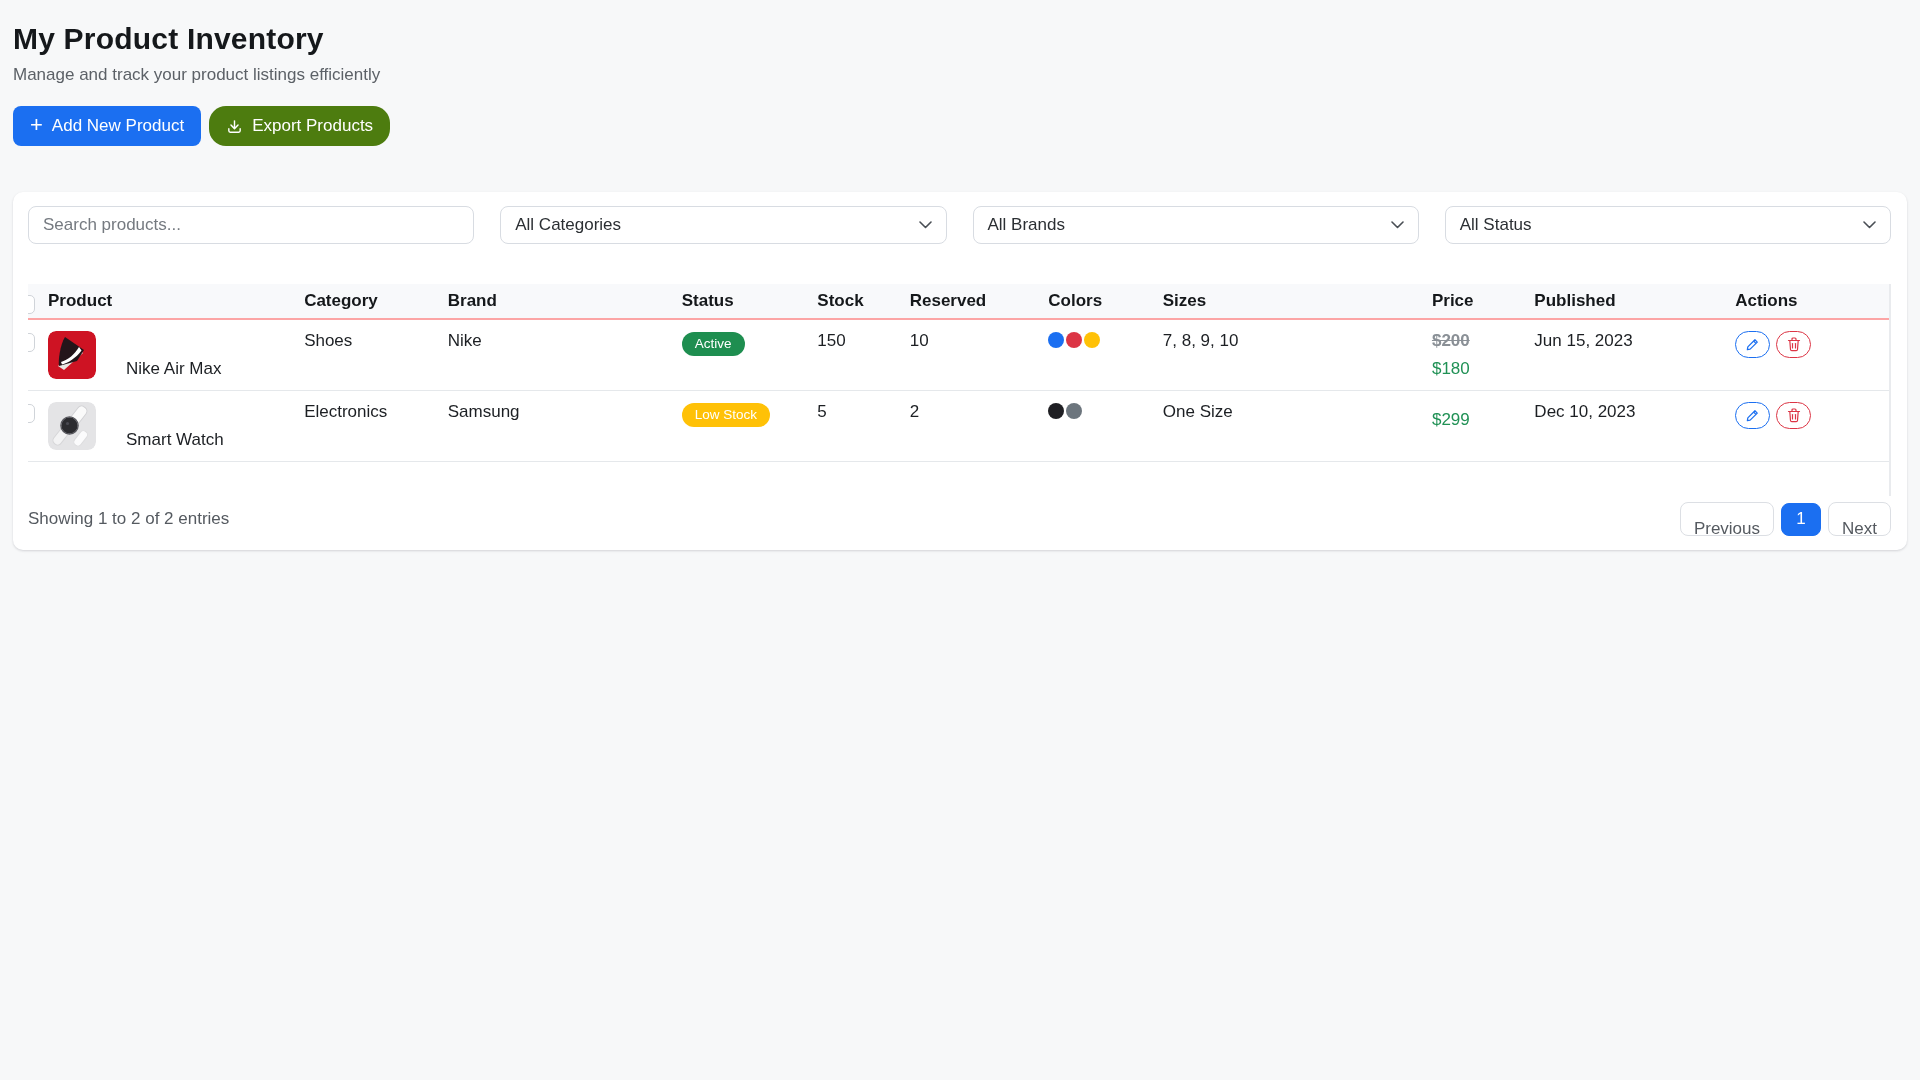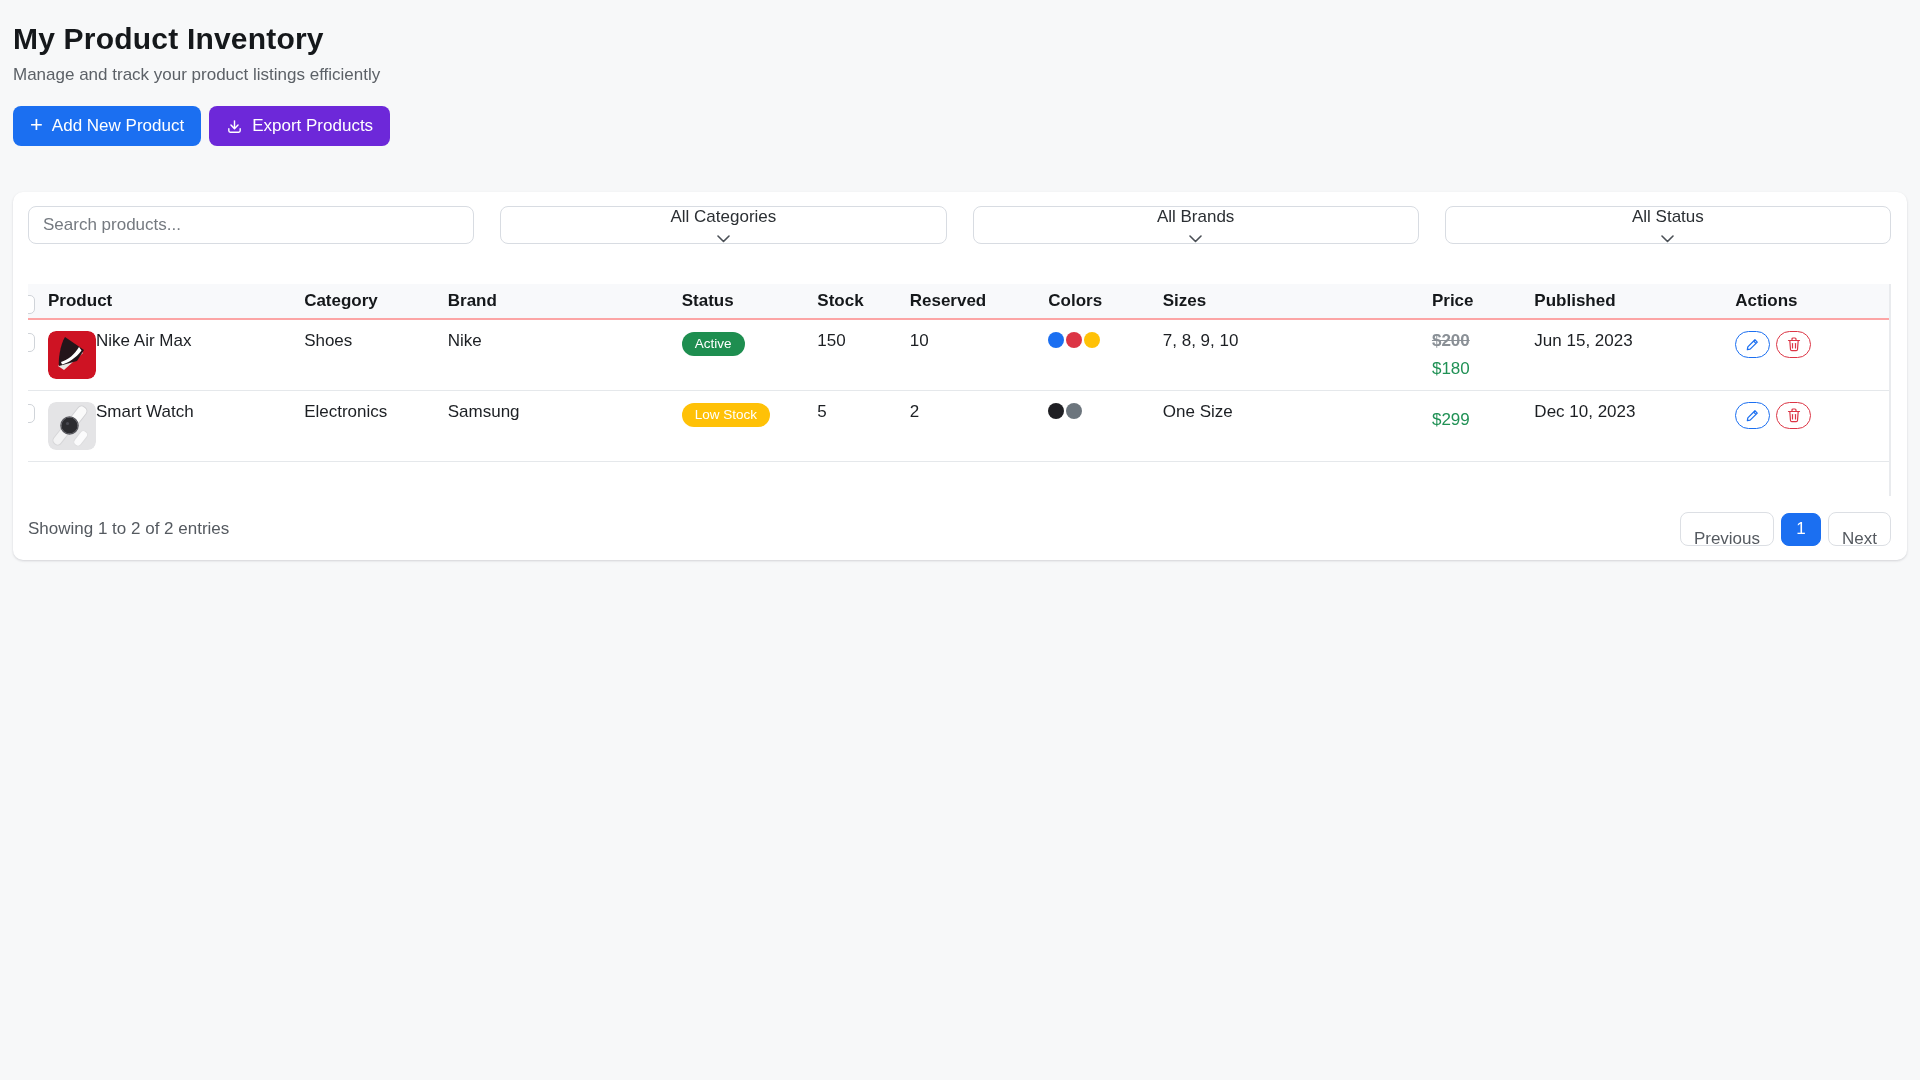--- a/index.html
+++ b/index.html
@@ -15,42 +15,42 @@
   .page-header { display:flex; justify-content:space-between; align-items:flex-start;flex-direction:column; }
   .page-title { margin:0; font-size:30px; font-weight:700; color:#15181b; letter-spacing:.2px; }
   .page-subtitle { margin:9px 0 0 0; font-size:17px; color:#5c6167; }
   .header-actions { display:flex; gap:8px; margin-top:21px; }
   .btn {
     display:inline-flex; align-items:center; gap:9px; height:40px; padding:0 17px;
     border:none; border-radius:8px; font-size:17px; color:#fff; cursor:pointer;
     font-family:"Liberation Sans", sans-serif;
   }
   .btn-primary { background:#1b6ff1; }
-  .btn-secondary { background:#6d28d9; }
+  .btn-secondary { background:#4d7c0f;border-radius:17px; }
   .plus-glyph { font-size:22px; font-weight:400; line-height:1; margin-top:-2px; }
 
   
   .card {
     margin-top:46px; background:#fff; border-radius:10px;
     box-shadow:0 1px 2px rgba(16,24,40,.06), 0 1px 3px rgba(16,24,40,.1);
     padding:14px 16px 14px 15px;
   }
 
   
   .filters { display:grid; grid-template-columns:repeat(4,1fr); gap:26px; margin-bottom:40px; }
   .search-input {
     height:38px; width:100%; border:1px solid #d8dce2; border-radius:8px;
     padding:0 14px; font-size:17px; color:#2b2f33; background:#fff; outline:none;
     font-family:"Liberation Sans", sans-serif;
   }
   .search-input::placeholder { color:#757a80; }
   .select {
     height:38px; border:1px solid #d8dce2; border-radius:8px; background:#fff;
     display:flex; align-items:center; justify-content:space-between;
-    padding:0 14px; color:#2b2f33; cursor:pointer;flex-direction:column;
+    padding:0 14px; color:#2b2f33; cursor:pointer;
   }
   .chevron { width:13px; height:8px; flex:0 0 auto; }
 
   
   .table-wrap { position:relative; overflow:hidden; padding-bottom:34px; }
   .table-wrap::after { content:""; position:absolute; right:0; top:0; bottom:0; width:2px; background:#e9ebee; }
   table { width:100%; border-collapse:collapse; table-layout:fixed; }
   thead th {
     background:#f8f9fb; text-align:left; font-size:17px; font-weight:700; color:#15181b;
     padding:7px 10px; height:33px; border-bottom:2px solid #fca5a5; white-space:nowrap;
@@ -74,21 +74,21 @@
   col.c-actions  { width:165px; }
   .cb-cell { padding:0 !important; overflow:visible; }
   th.cb-cell { padding:0; }
   .cb {
     display:block; width:20px; height:19px; margin-left:-13px;
     border:1.5px solid #d0d4d9; border-radius:5px; background:#fff;
   }
   thead .cb { margin-top:7px; }
   tbody .cb { margin-top:13px; }
 
-  .product-cell { display:flex; align-items:flex-start; gap:0; }
+  .product-cell { display:flex; align-items:flex-end; gap:30px; }
   .thumb { width:48px; height:48px; border-radius:8px; flex:0 0 auto; display:block; }
   .product-name { font-size:17px; color:#1c1f23; }
 
   .badge {
     display:inline-block; font-size:13.5px; color:#fff; border-radius:999px;
     padding:5px 13px; line-height:1; margin-top:1px;
   }
   .badge-active { background:#1e8e50; }
   .badge-warning { background:#ffc107; }
 
@@ -101,21 +101,21 @@
 
   .row-actions { display:flex; gap:6px; }
   .action-btn {
     width:35px; height:27px; border-radius:14px; background:#fff;
     display:inline-flex; align-items:center; justify-content:center; cursor:pointer; padding:0;
   }
   .action-edit { border:1px solid #1b6ff1; color:#1b6ff1; }
   .action-delete { border:1px solid #dc3545; color:#dc3545; }
 
   
-  .card-footer { display:flex; justify-content:space-between; align-items:center; margin-top:16px; }
+  .card-footer { display:flex; justify-content:space-between; align-items:center; margin-top:6px; }
   .entries-text { color:#555a60; font-size:17px; }
   .pagination { display:flex; gap:7px; align-items:center; }
   .page-btn {
     height:33px; padding:16px 13px; background:#fff; border:1px solid #dcdfe4; border-radius:8px;
     color:#555a60; font-size:17px; cursor:pointer; font-family:"Liberation Sans", sans-serif;
   }
   .page-btn.current { background:#1b6ff1; border-color:#1b6ff1; color:#fff; width:40px; padding:0; }
 </style>
 </head>
 <body>

